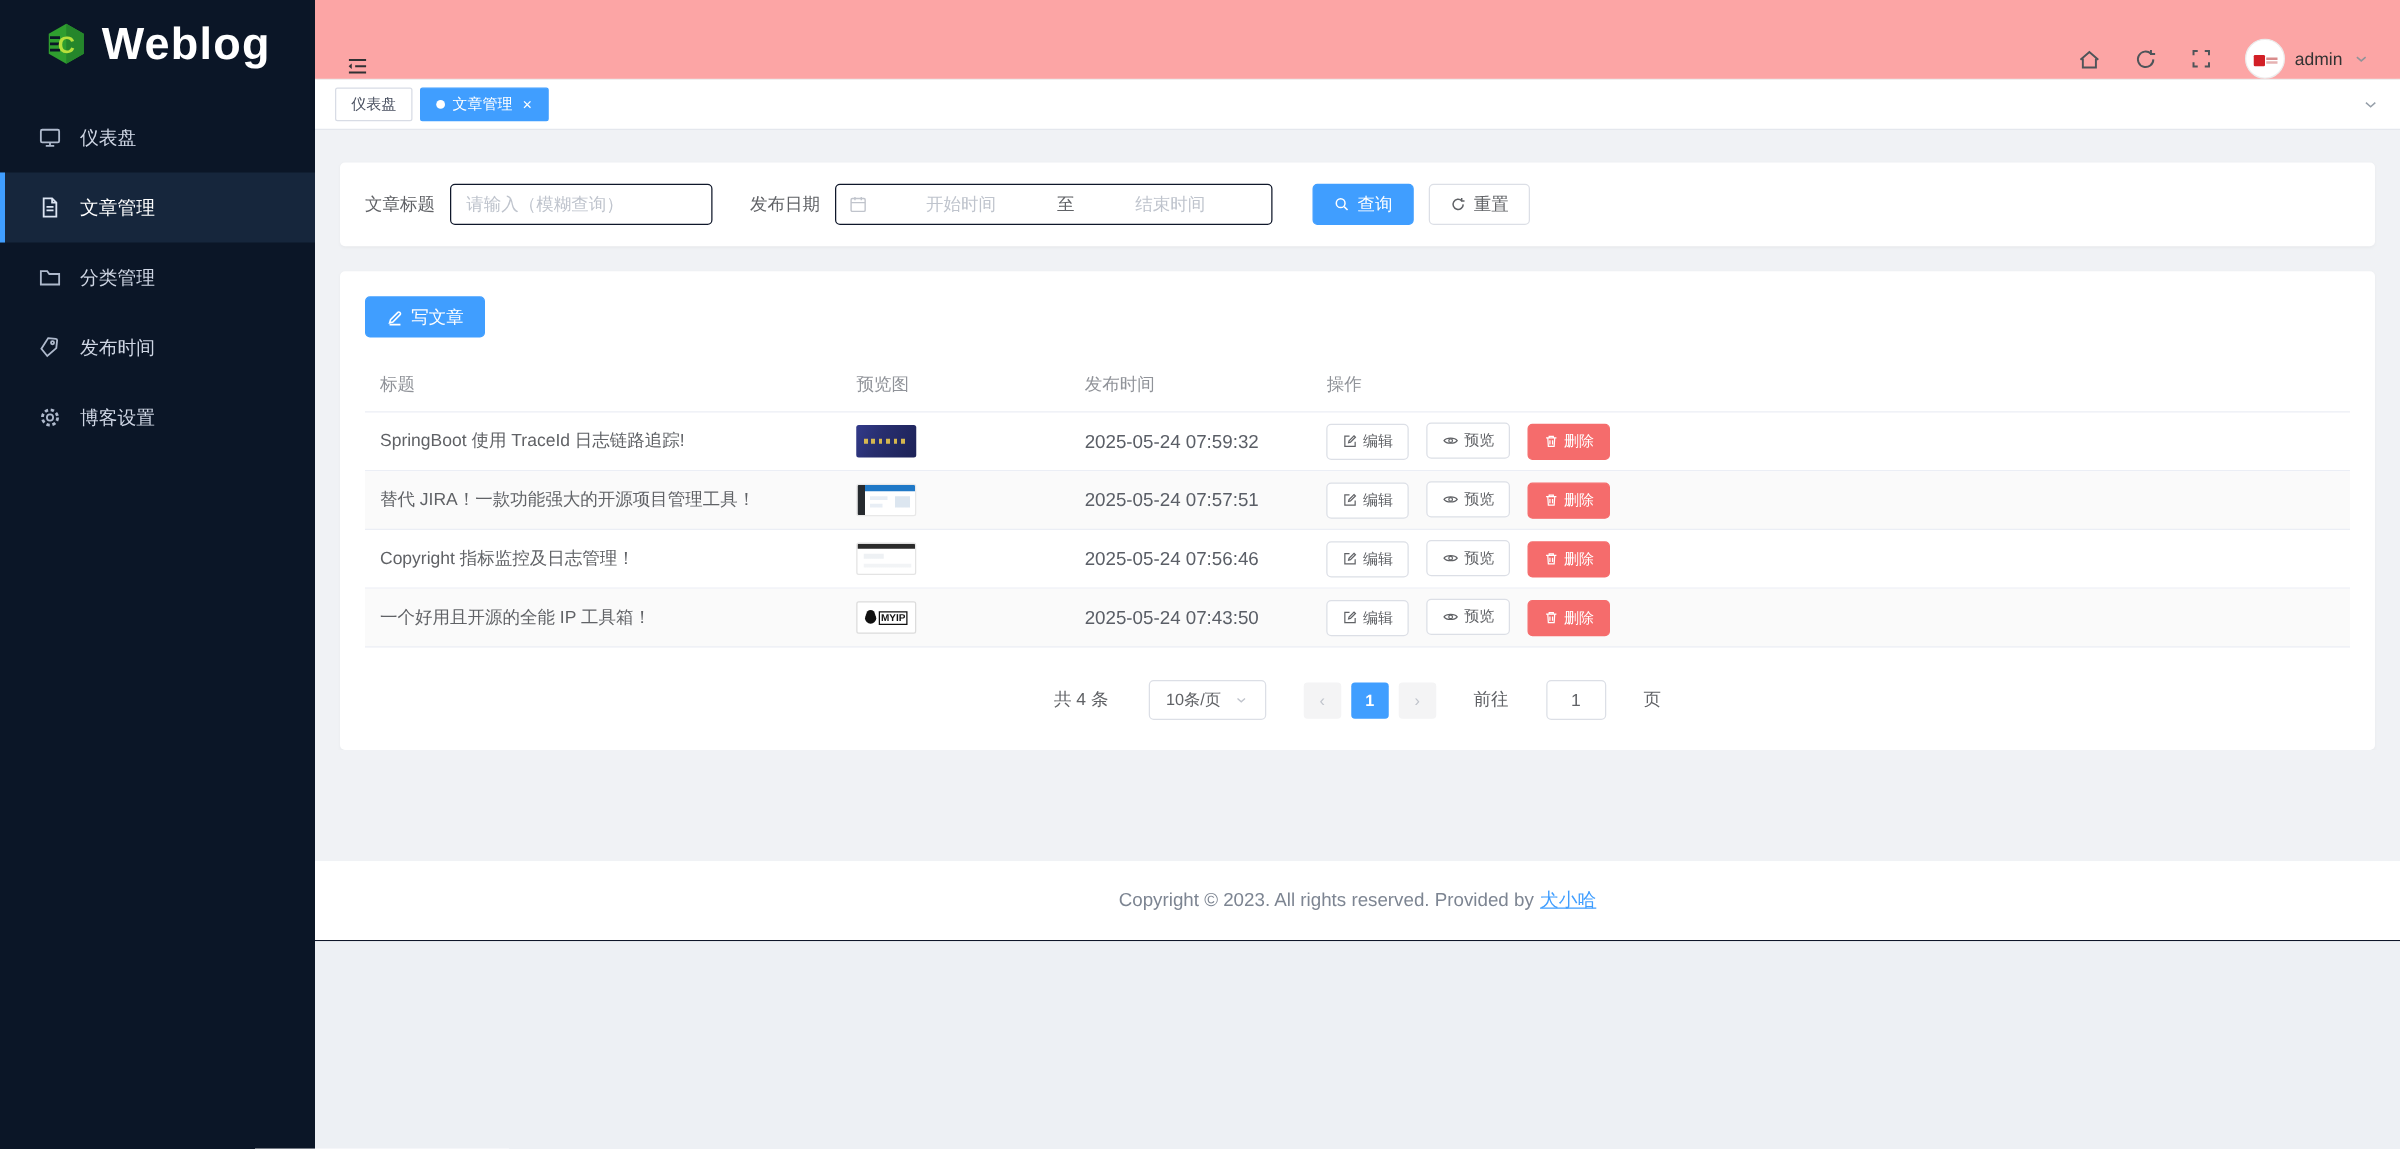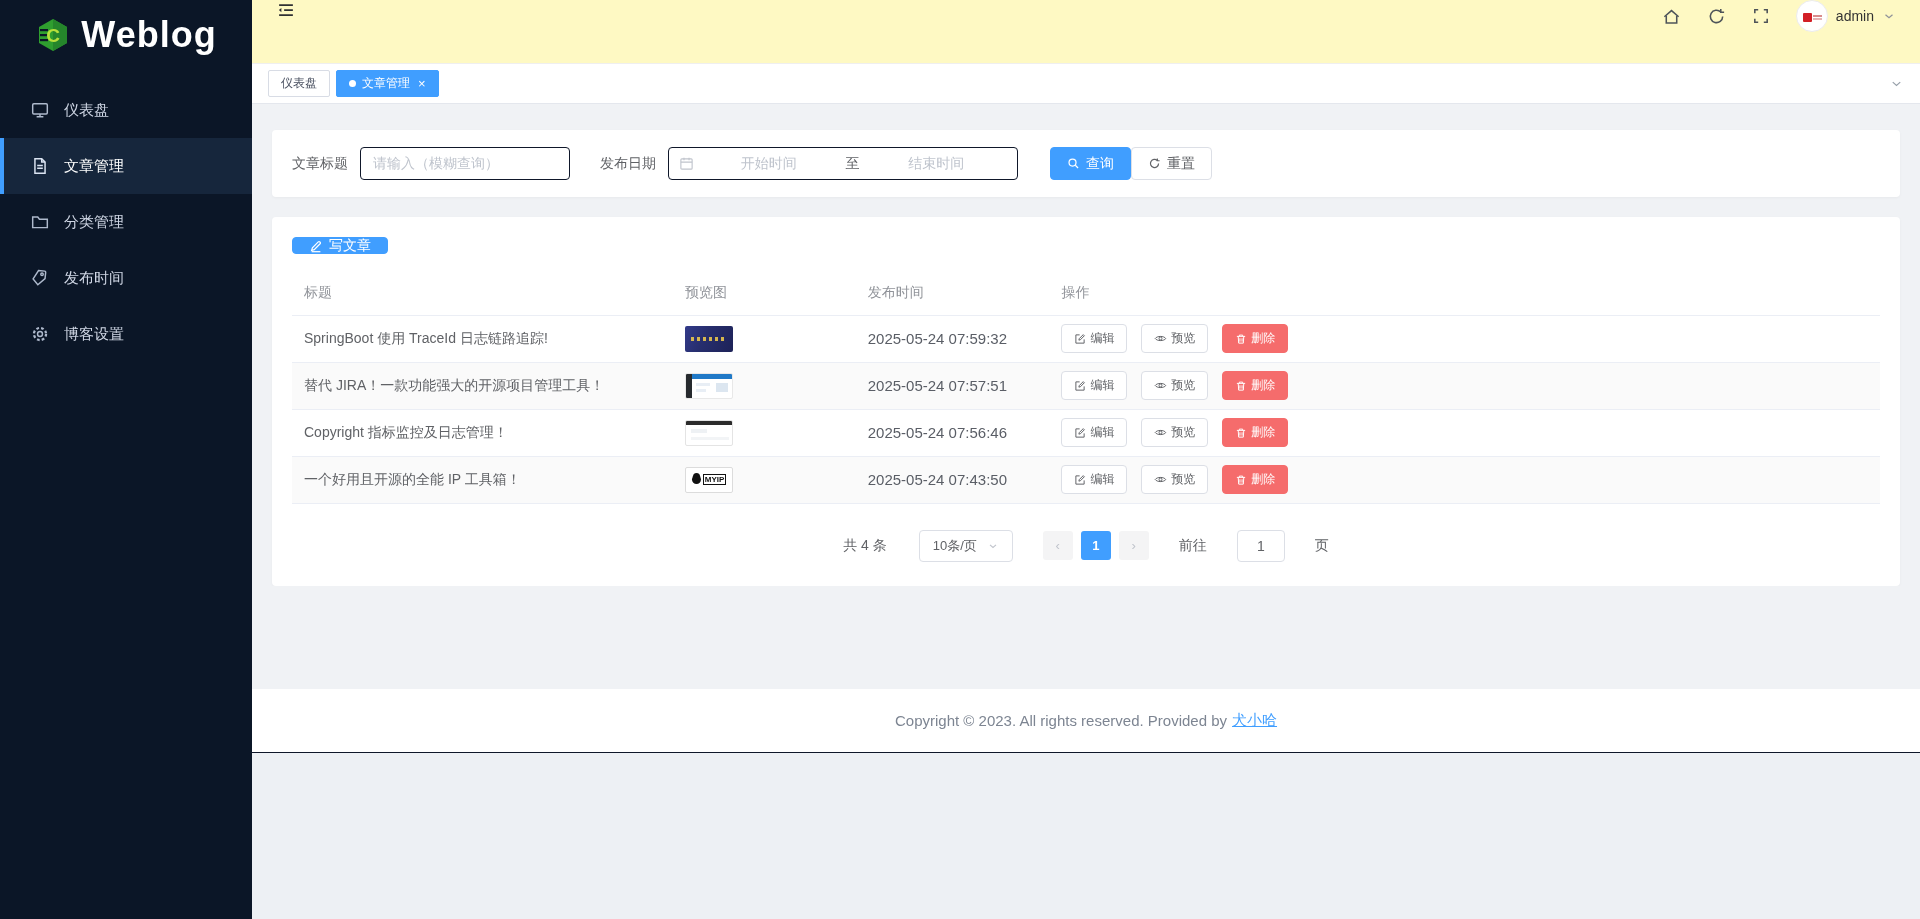--- a/index.html
+++ b/index.html
@@ -13,21 +13,21 @@
   .logo-text { color: #ffffff; font-size: 36px; font-weight: bold; letter-spacing: 1px; }
   .menu { margin-top: 12px; }
   .menu-item { height: 56px; display: flex; align-items: center; gap: 14px; padding-left: 26px; color: #cfd6e4; font-size: 15px; cursor: pointer; border-left: 4px solid transparent; }
   .menu-item .micon { width: 20px; height: 20px; display: inline-flex; align-items: center; justify-content: center; color: #aeb9cc; }
   .menu-item.active { background: #16263c; border-left-color: #409eff; color: #ffffff; }
   .menu-item.active .micon { color: #dbe4f2; }
 
   
   .main { flex: 1; display: flex; flex-direction: column; min-width: 0; }
 
-  .topbar { height: 64px; background: #fef9c3; display: flex; align-items: flex-start; padding: 0 24px; border-bottom: 1px solid #f0f0f0; flex-shrink: 0; }
+  .topbar { height: 64px; background: #fca5a5; display: flex; align-items: flex-end; padding: 0 24px; border-bottom: 1px solid #f0f0f0; flex-shrink: 0; }
   .fold { color: #303133; cursor: pointer; display: inline-flex; }
   .topbar-right { margin-left: auto; display: flex; align-items: center; gap: 26px; }
   .hicon { color: #4e5459; display: inline-flex; cursor: pointer; }
   .user { display: flex; align-items: center; gap: 8px; cursor: pointer; }
   .avatar { width: 32px; height: 32px; border-radius: 50%; background: #ffffff; border: 1px solid #ececec; position: relative; overflow: hidden; }
   .avatar::before { content: ""; position: absolute; left: 6px; top: 12px; width: 9px; height: 9px; background: #d21f26; border-radius: 1px; }
   .avatar::after { content: ""; position: absolute; left: 16px; top: 14px; width: 9px; height: 2px; background: #d98c8c; box-shadow: 0 3px 0 #e6b2b2; }
   .username { font-size: 14px; color: #333; }
   .chev { color: #909399; display: inline-flex; }
 
@@ -47,24 +47,24 @@
   .input { height: 33px; border: 1px solid #0f172a; border-radius: 4px; background: #fff; display: flex; align-items: center; padding: 0 12px; }
   .title-input { width: 210px; margin-right: 30px; }
   .placeholder { color: #bfc4cd; font-size: 14px; }
   .daterange { width: 350px; padding: 0 10px; display: flex; align-items: center; margin-right: 32px; }
   .daterange .cal { color: #c0c4cc; display: inline-flex; margin-right: 4px; }
   .daterange .dr-part { flex: 1; text-align: center; }
   .daterange .dr-sep { color: #606266; font-size: 14px; padding: 0 6px; }
   .btn { display: inline-flex; align-items: center; justify-content: center; gap: 6px; border-radius: 4px; cursor: pointer; border: 1px solid #dcdfe6; background: #fff; color: #606266; font-size: 14px; height: 33px; padding: 0 16px; font-family: inherit; }
   .btn.primary { background: #409eff; border-color: #409eff; color: #fff; }
   .btn.danger { background: #f56c6c; border-color: #f56c6c; color: #fff; }
-  .btn + .btn { margin-left: 0; }
+  .btn + .btn { margin-left: 12px; }
 
   .table-card { margin-top: 20px; padding: 20px 20px 24px; }
-  .write-btn { height: 17px; }
+  .write-btn { height: 33px; }
 
   .table { margin-top: 16px; width: 100%; }
   .thead { display: flex; height: 44px; align-items: center; border-bottom: 1px solid #ebeef5; }
   .th { color: #909399; font-size: 14px; padding: 0 12px; }
   .trow { display: flex; height: 47px; align-items: center; border-bottom: 1px solid #ebeef5; }
   .trow:nth-child(even) { background: #fafafa; }
   .td { padding: 0 12px; font-size: 14px; color: #606266; }
   .c-title { width: 24%; }
   .c-thumb { width: 11.5%; }
   .c-time { width: 12.2%; }

